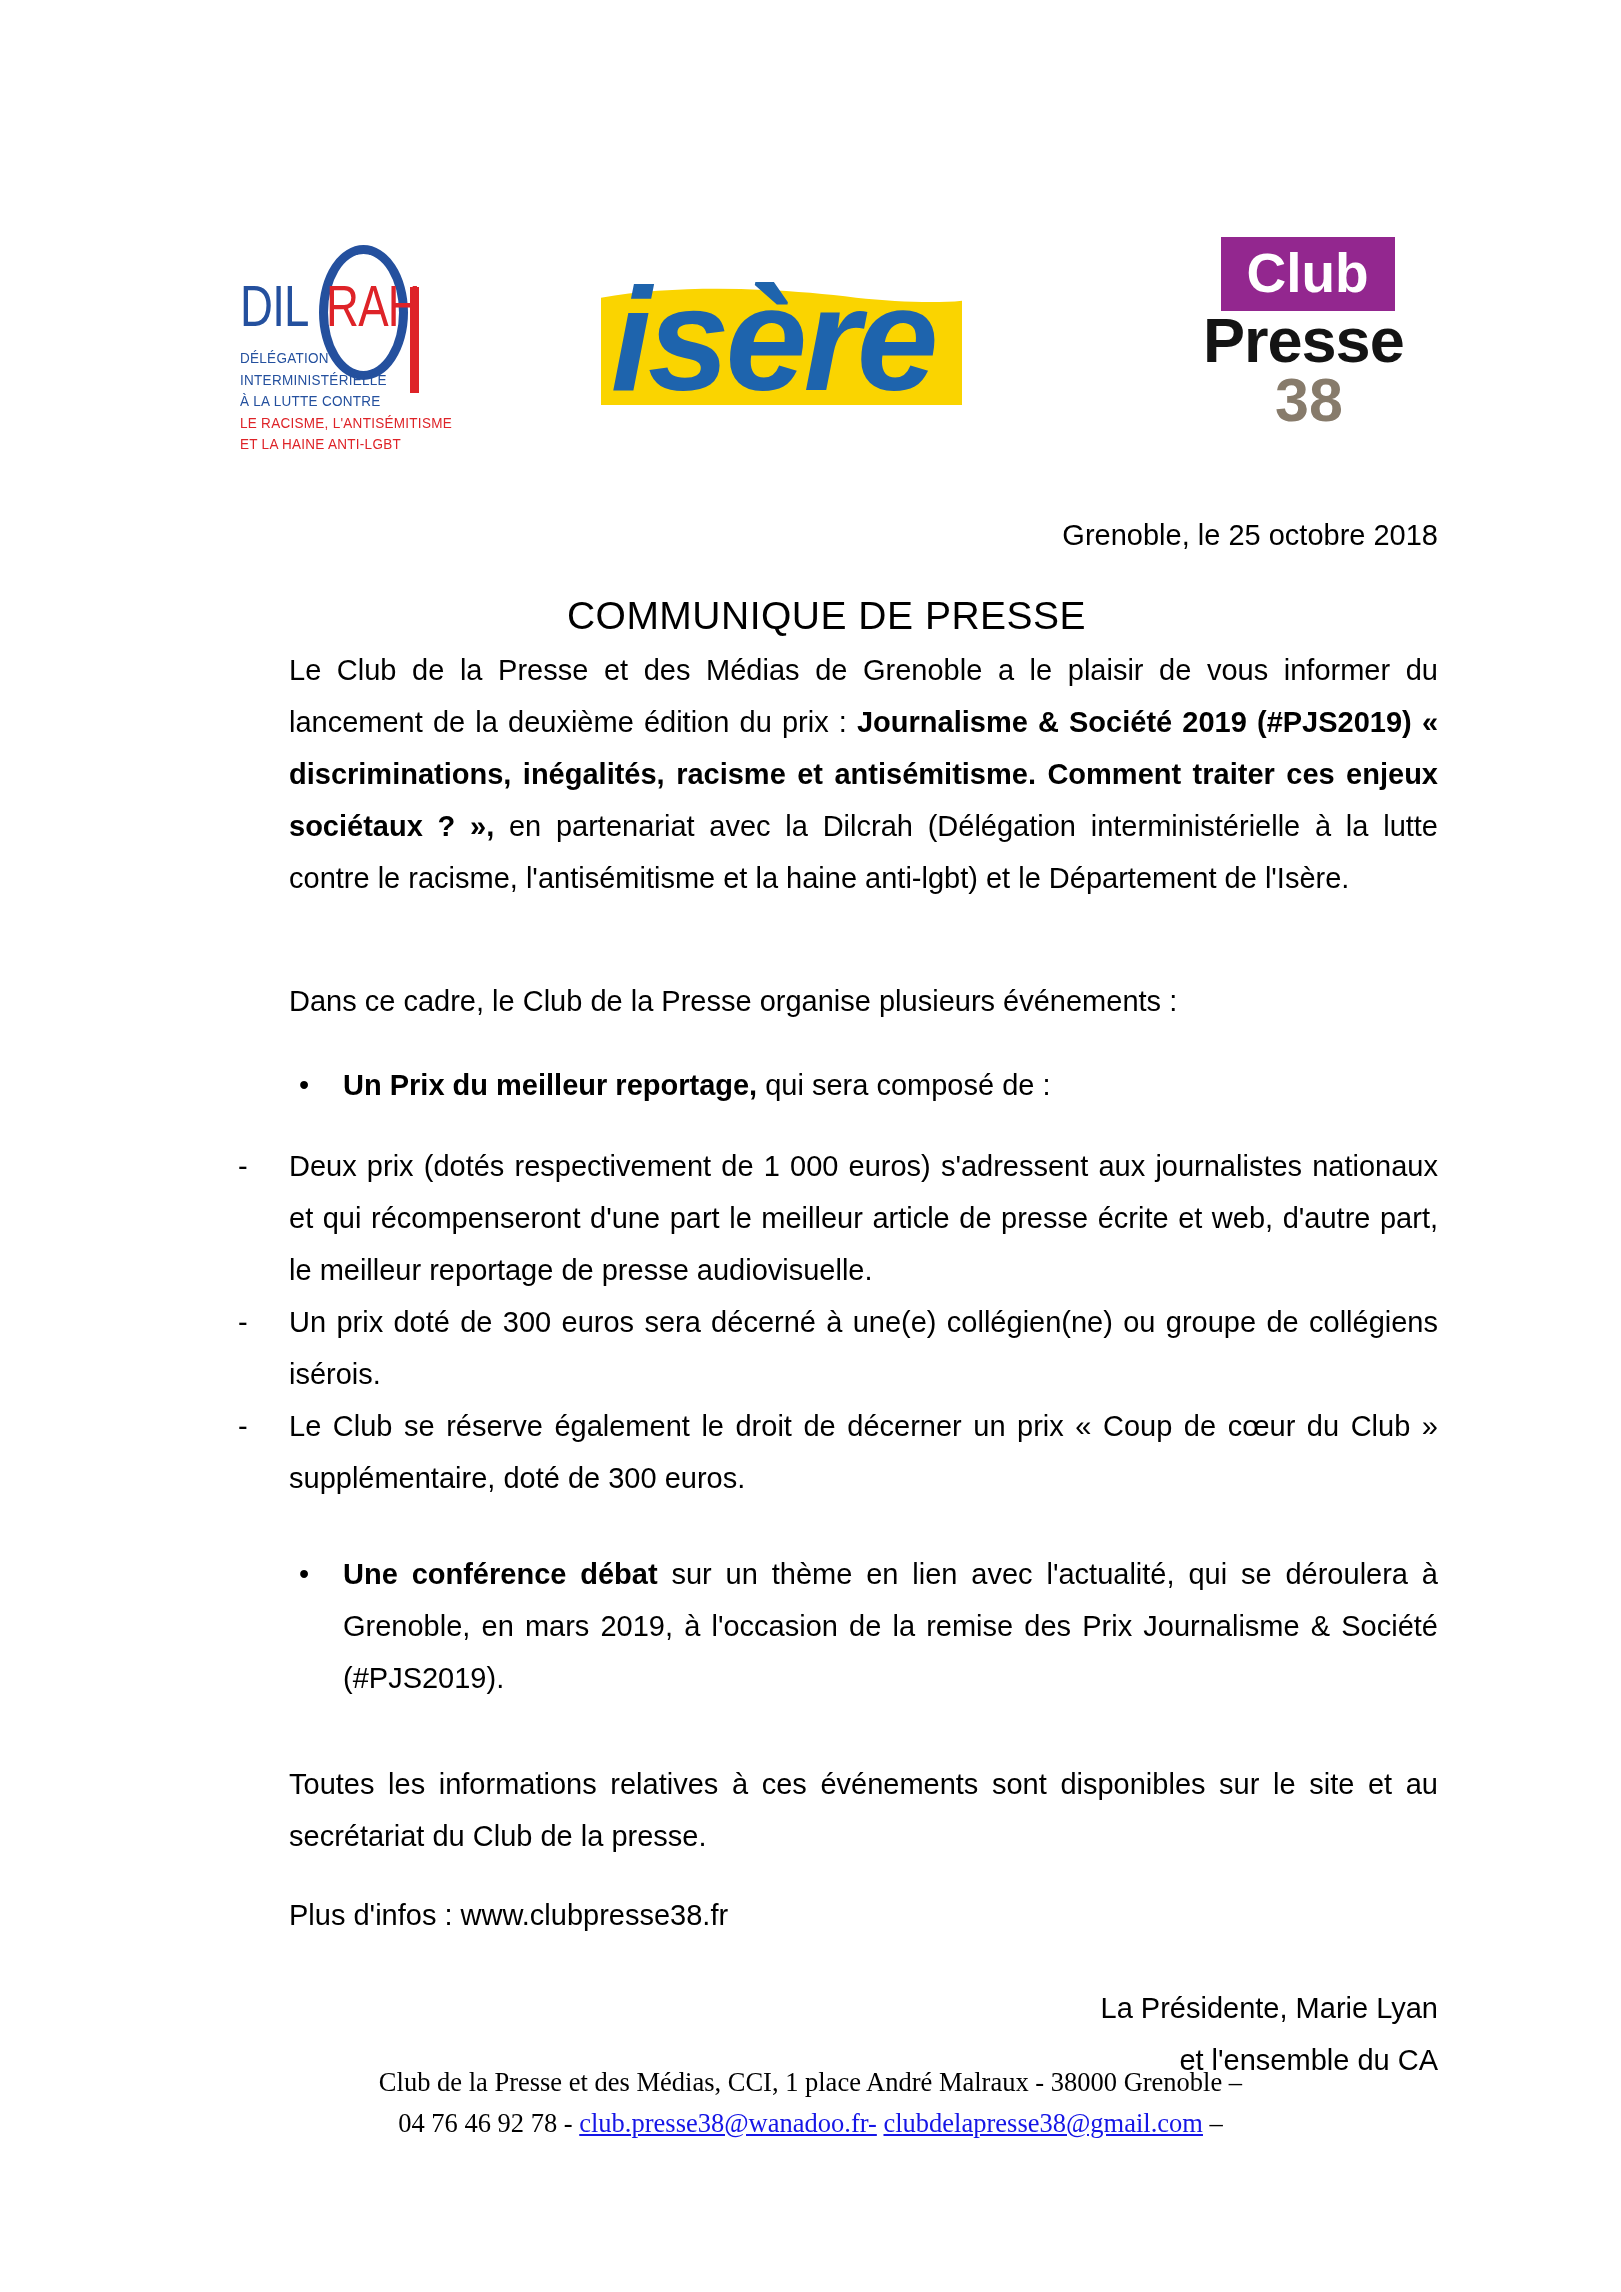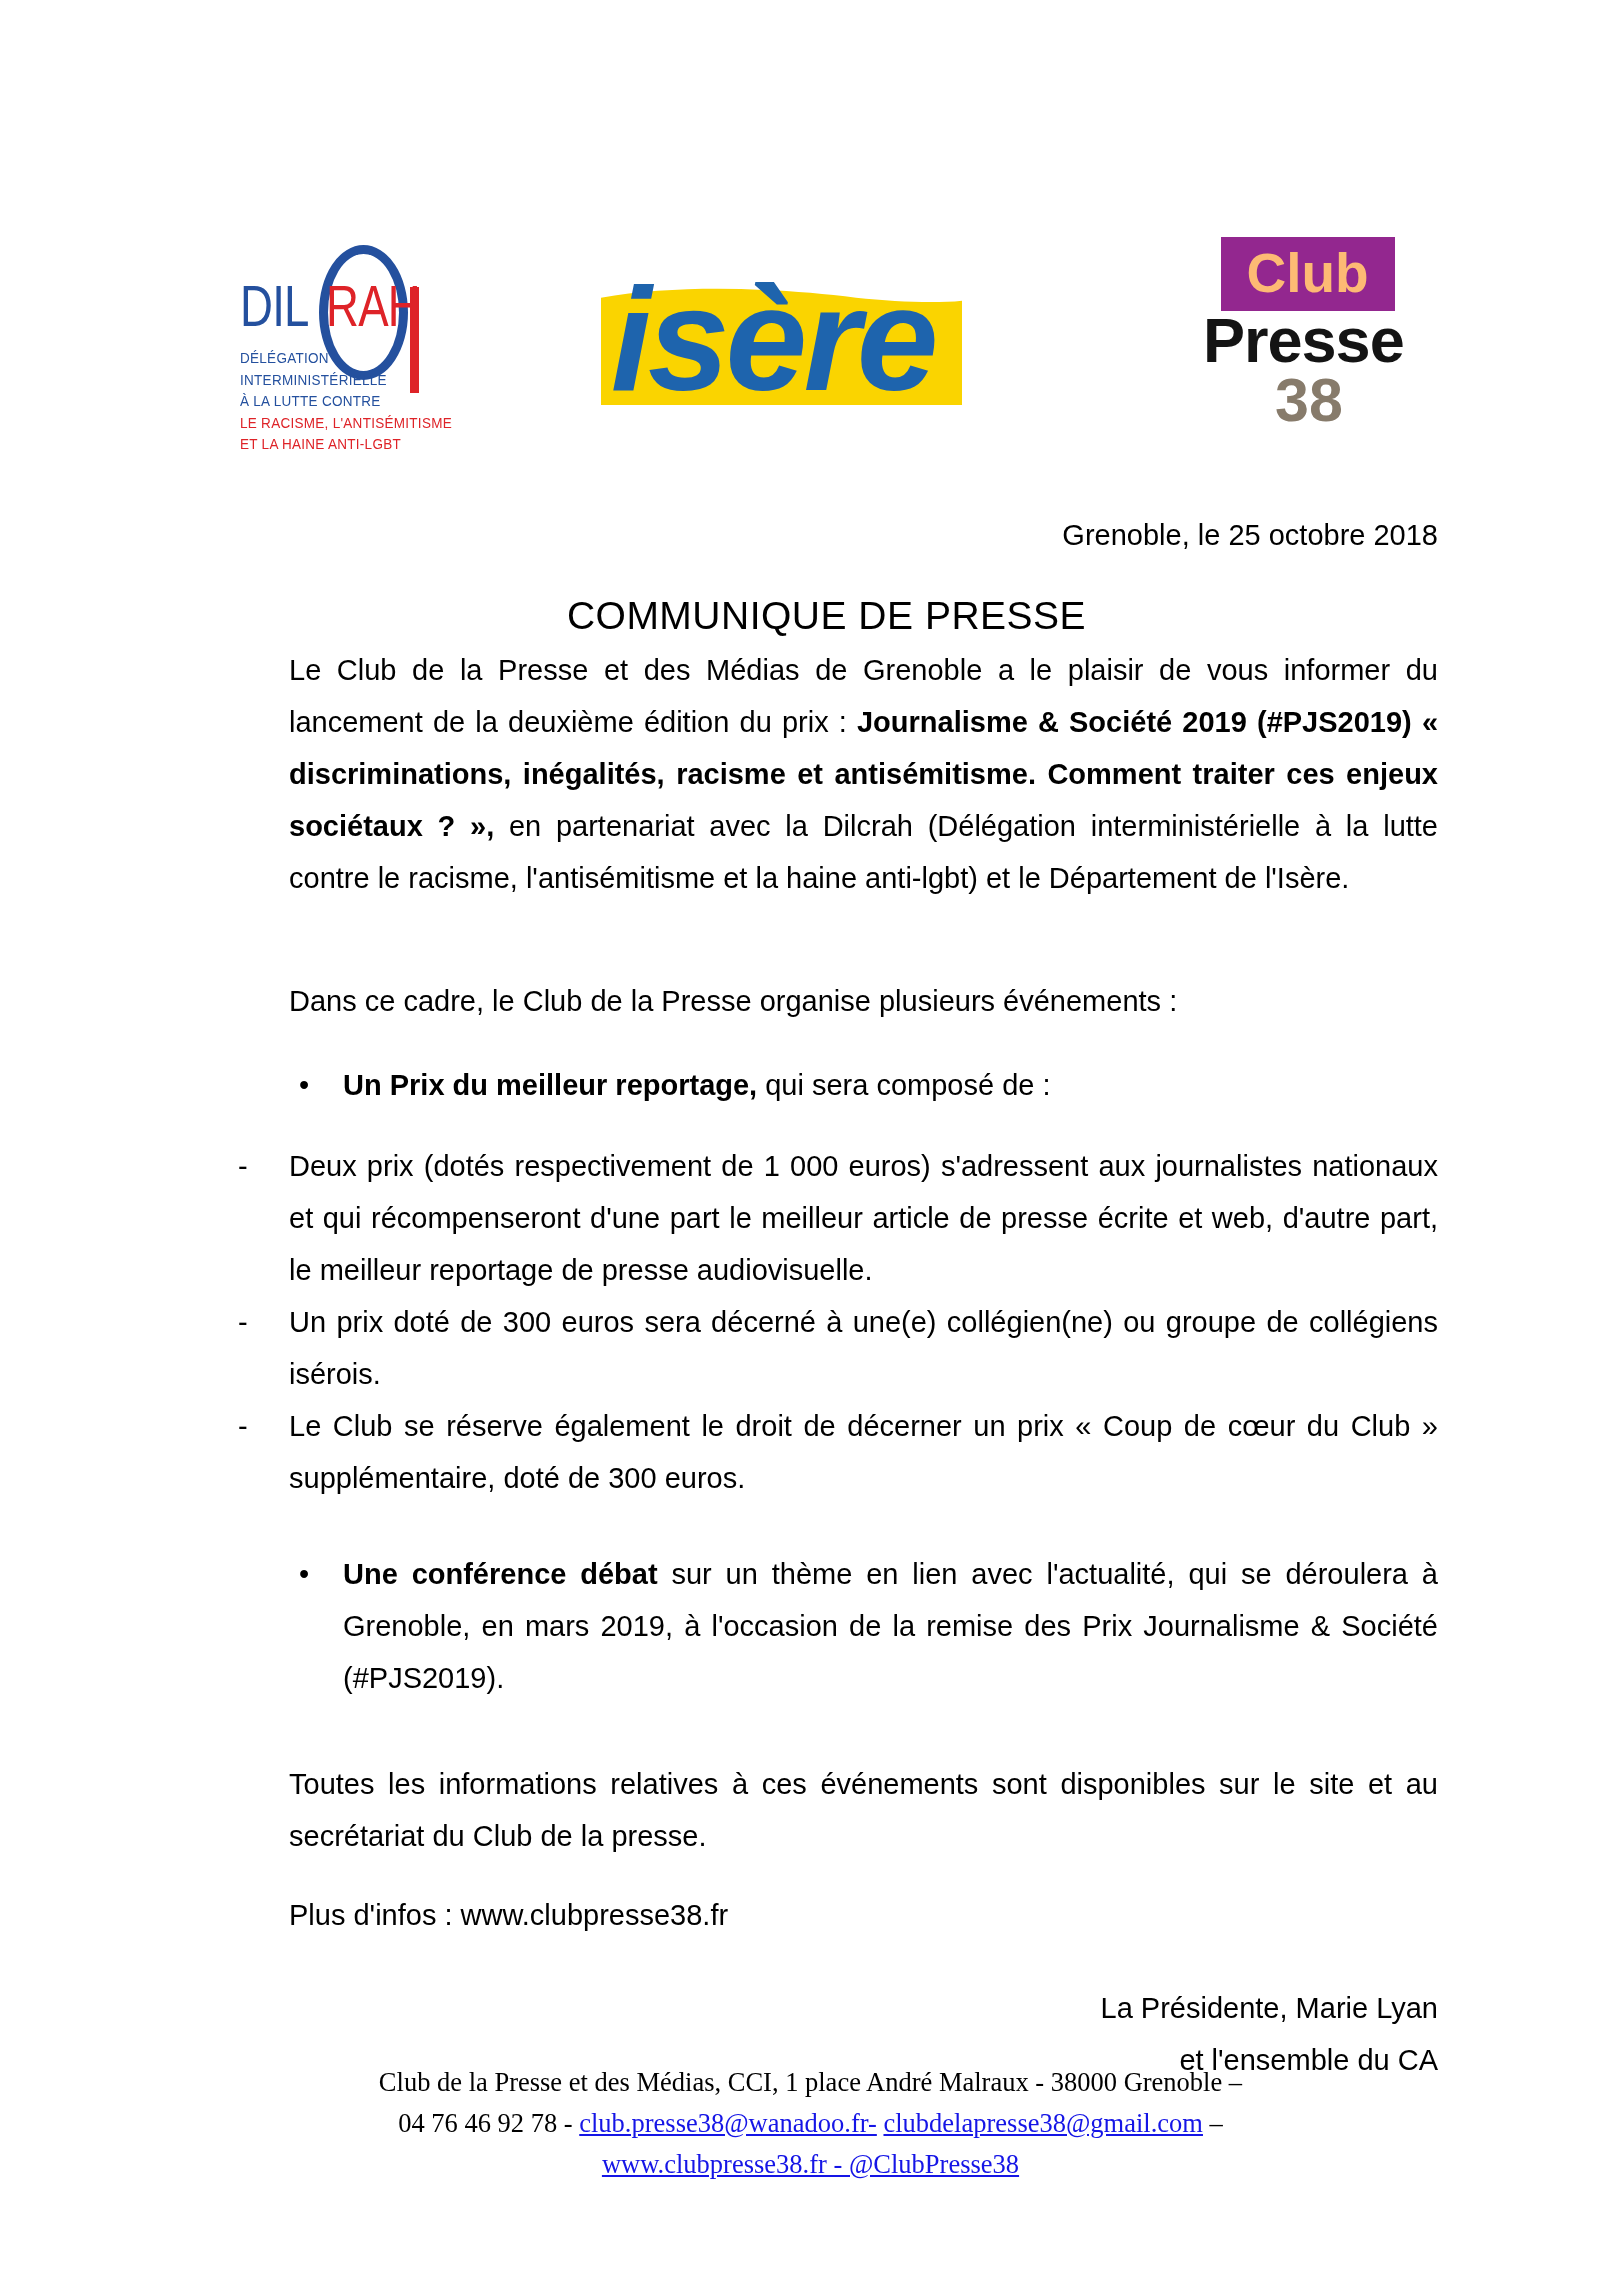--- a/index.html
+++ b/index.html
@@ -49,21 +49,21 @@
     position: absolute; left: 0; top: 123px; width: 361px; height: 44px;
     background: #1E64AD; color: #ffffff; text-align: center;
     font-weight: bold; font-size: 29px; line-height: 44px; letter-spacing: 2.9px;
     white-space: nowrap;
   }
 
   
   .logo-clubpresse { position: absolute; left: 1203px; top: 233px; width: 212px; height: 196px; }
   .cp-club {
     position: absolute; left: 17.6px; top: 3.9px; width: 174px; height: 74px;
-    background: #93278F; color: #fdba74; text-align: center;
+    background: #93278F; color: #ffffff; text-align: center;
     font-size: 55px; line-height: 73px; font-weight: bold;
   }
   .cp-presse { position: absolute; left: 0; top: 76px; font-size: 63px; line-height: 63px; font-weight: bold; color: #141414; letter-spacing: -1px; }
   .cp-38 { position: absolute; left: 0; top: 137px; width: 212px; text-align: center; font-size: 61px; line-height: 61px; font-weight: bold; color: #877B6B; }
 
   
   .date-line { position: absolute; top: 518px; right: 183px; font-size: 29px; line-height: 35px; }
   .doc-title {
     position: absolute; top: 576px; left: 0; width: 100%;
     margin: 16px; text-align: center;
@@ -172,17 +172,16 @@
     <div class="signature">
       <div>La Présidente, Marie Lyan</div>
       <div>et l'ensemble du CA</div>
     </div>
 
   </div>
 
   <footer class="footer">
     <div class="f-line">Club de la Presse et des Médias, CCI, 1 place André Malraux - 38000 Grenoble –</div>
     <div class="f-line"><span>04 76 46 92 78 - </span><a class="flink">club.presse38@wanadoo.fr-</a> <a class="flink">clubdelapresse38@gmail.com</a><span> –</span></div>
-    <div class="f-line"><a class="flink">www.clubpresse38.fr - @ClubPresse38</a></div>
   </footer>
 
 </div>
 
 
 </body></html>

